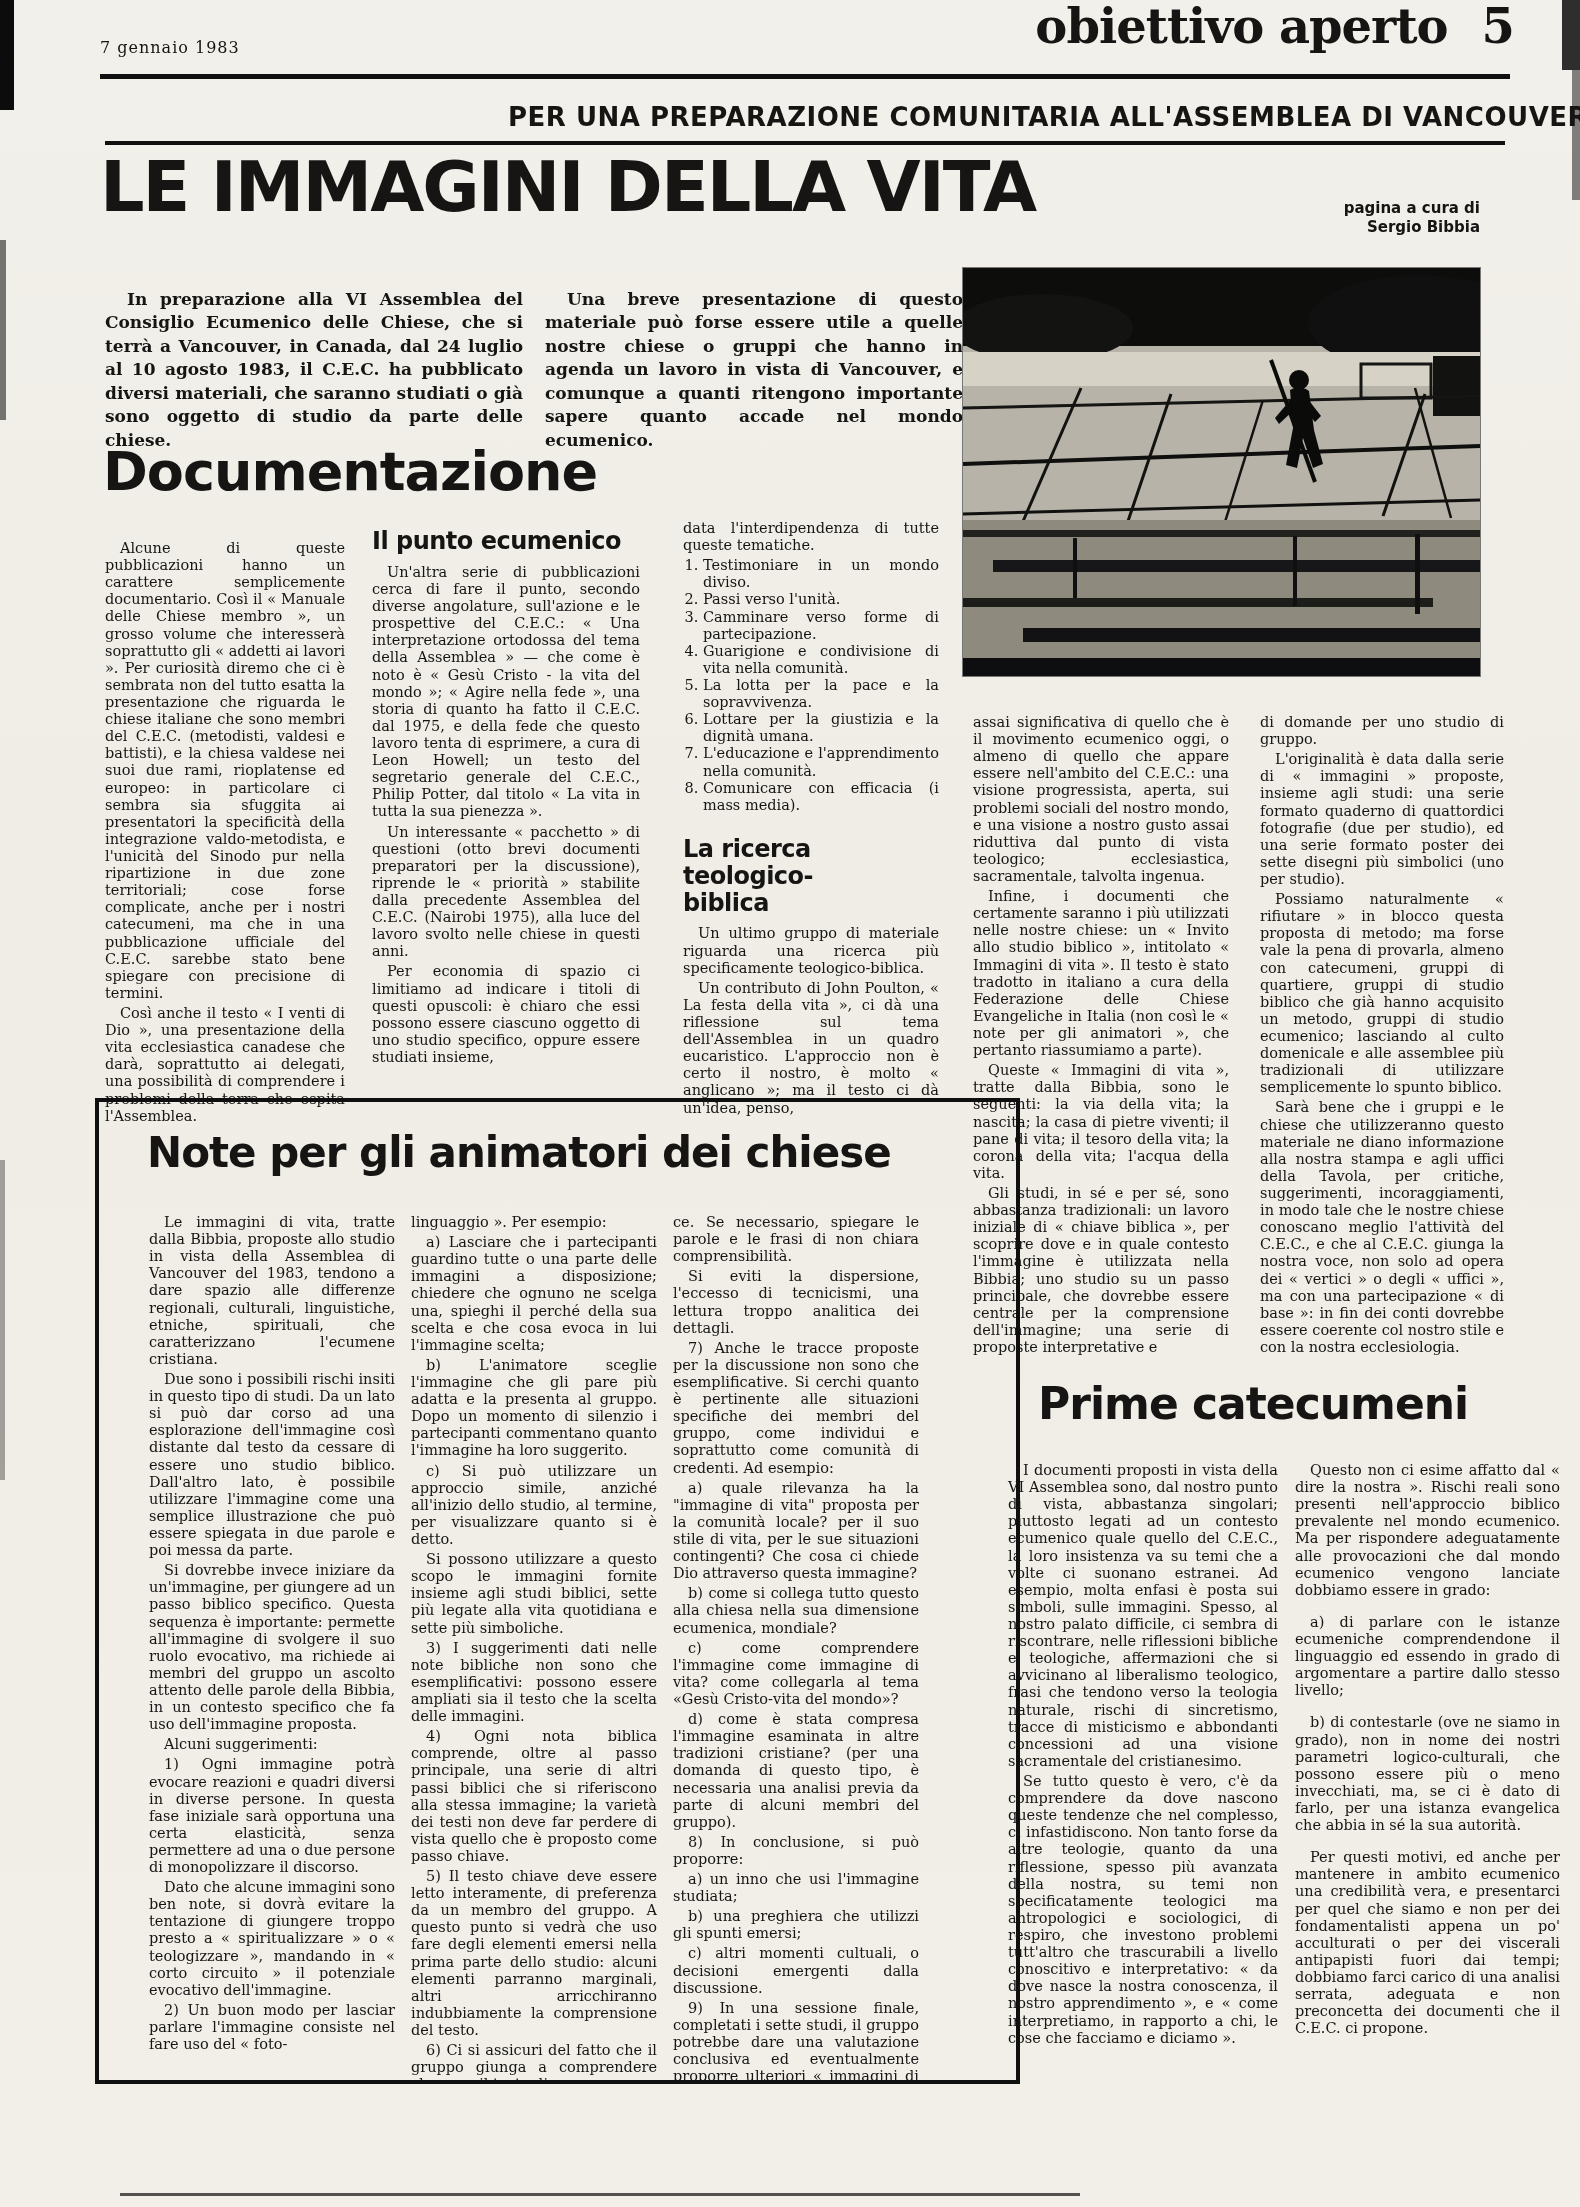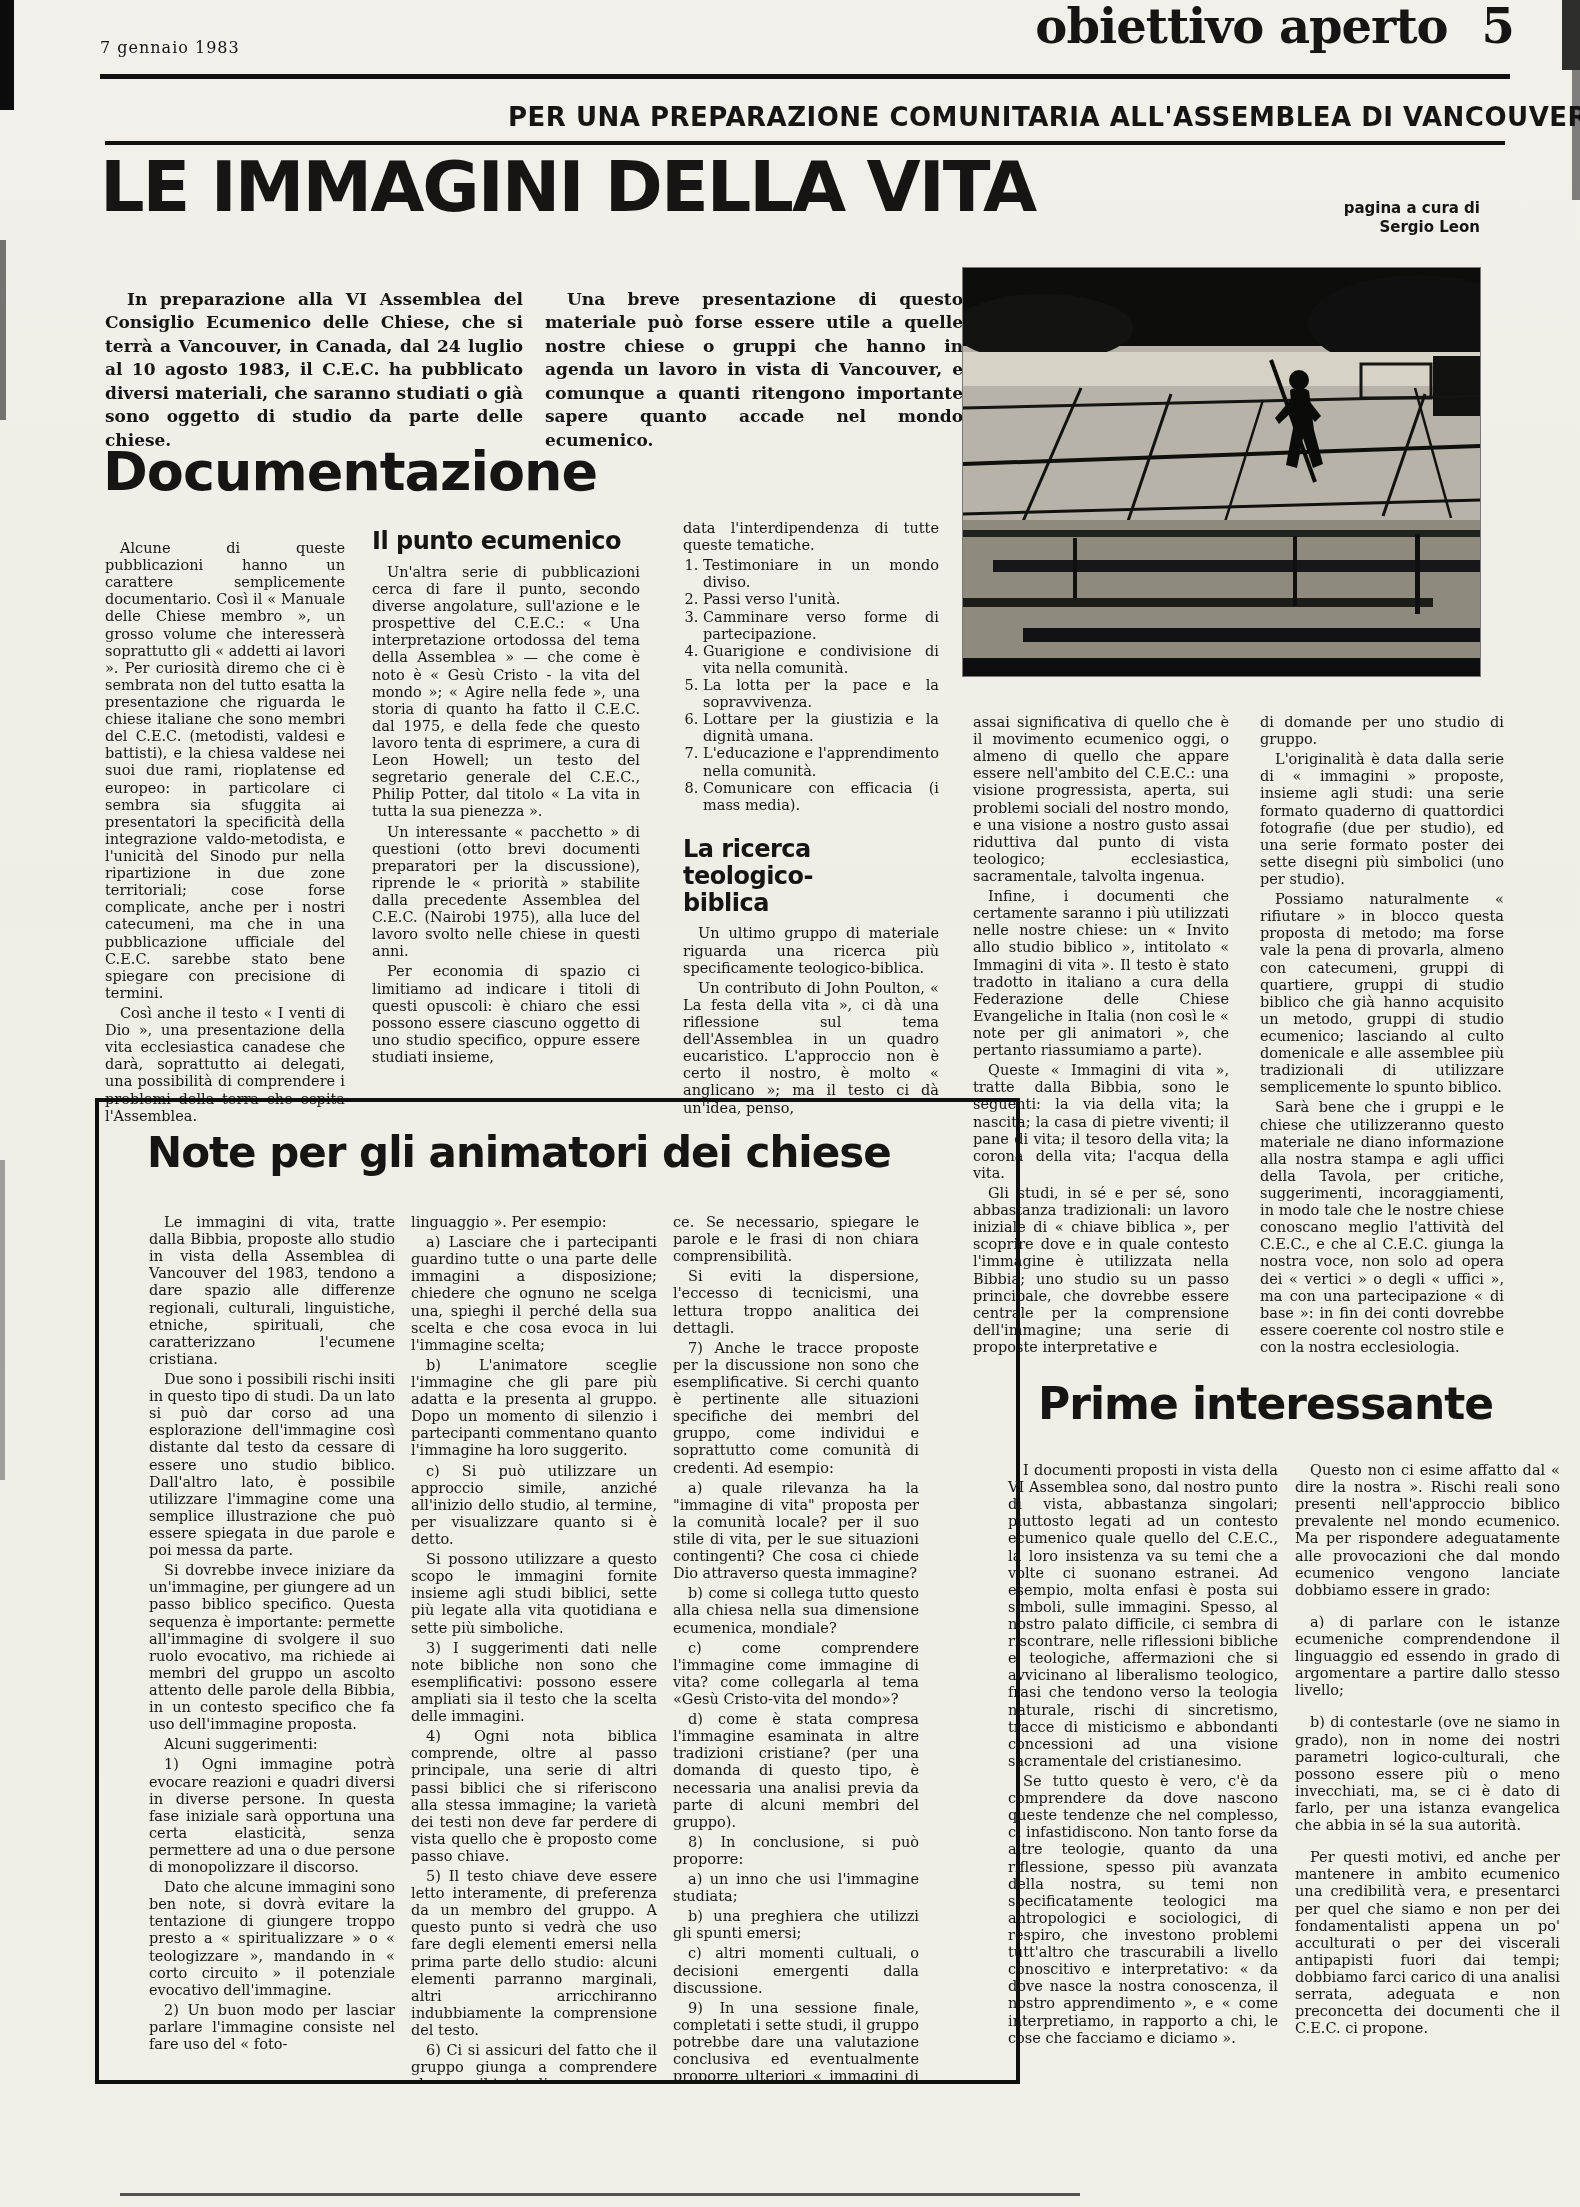--- a/index.html
+++ b/index.html
@@ -50,21 +50,21 @@
     <span>obiettivo aperto</span><span class="pgnum">5</span>
   </div>
   <div class="abs rule" style="left:100px;top:74px;width:1410px;height:5px;"></div>
 
   <div class="abs kicker" style="right:72px;top:103px;width:1000px;">PER UNA PREPARAZIONE COMUNITARIA ALL'ASSEMBLEA DI VANCOUVER</div>
   <div class="abs rule" style="left:105px;top:141px;width:1400px;height:4px;"></div>
 
   <div class="abs main-title" style="left:100px;top:152px;">LE IMMAGINI DELLA VITA</div>
   <div class="abs byline" style="left:1300px;top:199px;width:180px;">
     <div>pagina a cura di</div>
-    <div>Sergio Leon</div>
+    <div>Sergio Bibbia</div>
   </div>
 
   <div class="abs intro" style="left:105px;top:288px;width:418px;">
     <p>In preparazione alla VI Assemblea del Consiglio Ecumenico delle Chiese, che si terrà a Vancouver, in Canada, dal 24 luglio al 10 agosto 1983, il C.E.C. ha pubblicato diversi materiali, che saranno studiati o già sono oggetto di studio da parte delle chiese.</p>
   </div>
   <div class="abs intro" style="left:545px;top:288px;width:418px;">
     <p>Una breve presentazione di questo materiale può forse essere utile a quelle nostre chiese o gruppi che hanno in agenda un lavoro in vista di Vancouver, e comunque a quanti ritengono importante sapere quanto accade nel mondo ecumenico.</p>
   </div>
 
   <div class="abs photo" style="left:963px;top:268px;width:517px;height:408px;">
@@ -185,21 +185,21 @@
         <p>c) come comprendere l'immagine come immagine di vita? come collegarla al tema «Gesù Cristo-vita del mondo»?</p>
         <p>d) come è stata compresa l'immagine esaminata in altre tradizioni cristiane? (per una domanda di questo tipo, è necessaria una analisi previa da parte di alcuni membri del gruppo).</p>
         <p>8) In conclusione, si può proporre:</p>
         <p>a) un inno che usi l'immagine studiata;</p>
         <p>b) una preghiera che utilizzi gli spunti emersi;</p>
         <p>c) altri momenti cultuali, o decisioni emergenti dalla discussione.</p>
         <p>9) In una sessione finale, completati i sette studi, il gruppo potrebbe dare una valutazione conclusiva ed eventualmente proporre ulteriori « immagini di vita ».</p>
       </div>
   </div>
 
-  <div class="abs prime-heading" style="left:1038px;top:1382px;">Prime interessante</div>
+  <div class="abs prime-heading" style="left:1038px;top:1382px;">Prime catecumeni</div>
   <div class="abs body-col" style="left:1008px;top:1462px;width:270px;">
       <p>I documenti proposti in vista della VI Assemblea sono, dal nostro punto di vista, abbastanza singolari; piuttosto legati ad un contesto ecumenico quale quello del C.E.C., la loro insistenza va su temi che a volte ci suonano estranei. Ad esempio, molta enfasi è posta sui simboli, sulle immagini. Spesso, al nostro palato difficile, ci sembra di riscontrare, nelle riflessioni bibliche e teologiche, affermazioni che si avvicinano al liberalismo teologico, frasi che tendono verso la teologia naturale, rischi di sincretismo, tracce di misticismo e abbondanti concessioni ad una visione sacramentale del cristianesimo.</p>
       <p>Se tutto questo è vero, c'è da comprendere da dove nascono queste tendenze che nel complesso, ci infastidiscono. Non tanto forse da altre teologie, quanto da una riflessione, spesso più avanzata della nostra, su temi non specificatamente teologici ma antropologici e sociologici, di respiro, che investono problemi tutt'altro che trascurabili a livello conoscitivo e interpretativo: « da dove nasce la nostra conoscenza, il nostro apprendimento », e « come interpretiamo, in rapporto a chi, le cose che facciamo e diciamo ».</p>
     </div>
   <div class="abs body-col spaced" style="left:1295px;top:1462px;width:265px;">
       <p>Questo non ci esime affatto dal « dire la nostra ». Rischi reali sono presenti nell'approccio biblico prevalente nel mondo ecumenico. Ma per rispondere adeguatamente alle provocazioni che dal mondo ecumenico vengono lanciate dobbiamo essere in grado:</p>
       <p>a) di parlare con le istanze ecumeniche comprendendone il linguaggio ed essendo in grado di argomentare a partire dallo stesso livello;</p>
       <p>b) di contestarle (ove ne siamo in grado), non in nome dei nostri parametri logico-culturali, che possono essere più o meno invecchiati, ma, se ci è dato di farlo, per una istanza evangelica che abbia in sé la sua autorità.</p>
       <p>Per questi motivi, ed anche per mantenere in ambito ecumenico una credibilità vera, e presentarci per quel che siamo e non per dei fondamentalisti appena un po' acculturati o per dei viscerali antipapisti fuori dai tempi; dobbiamo farci carico di una analisi serrata, adeguata e non preconcetta dei documenti che il C.E.C. ci propone.</p>
     </div>

